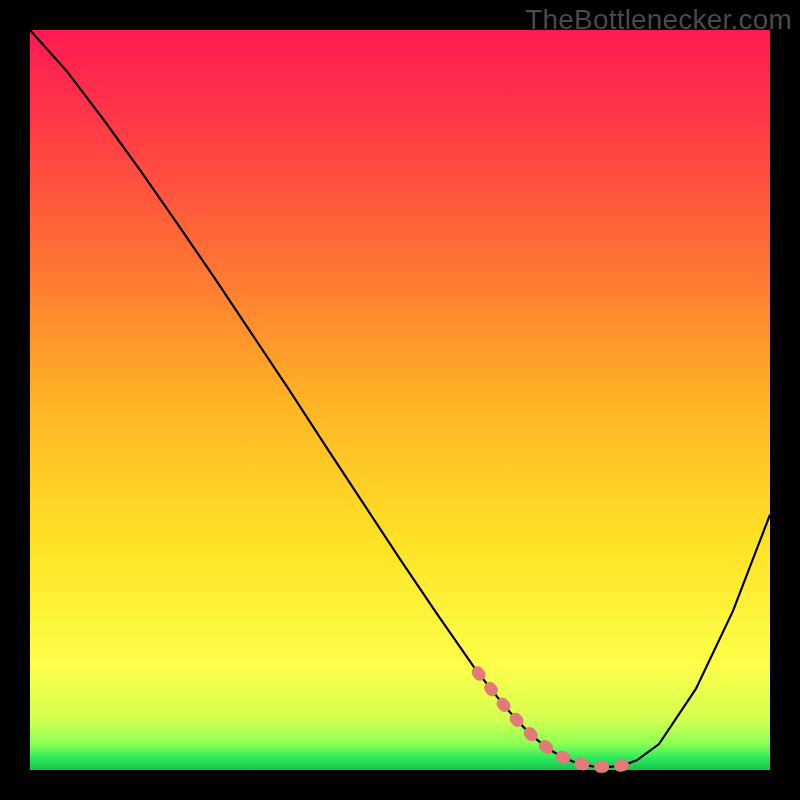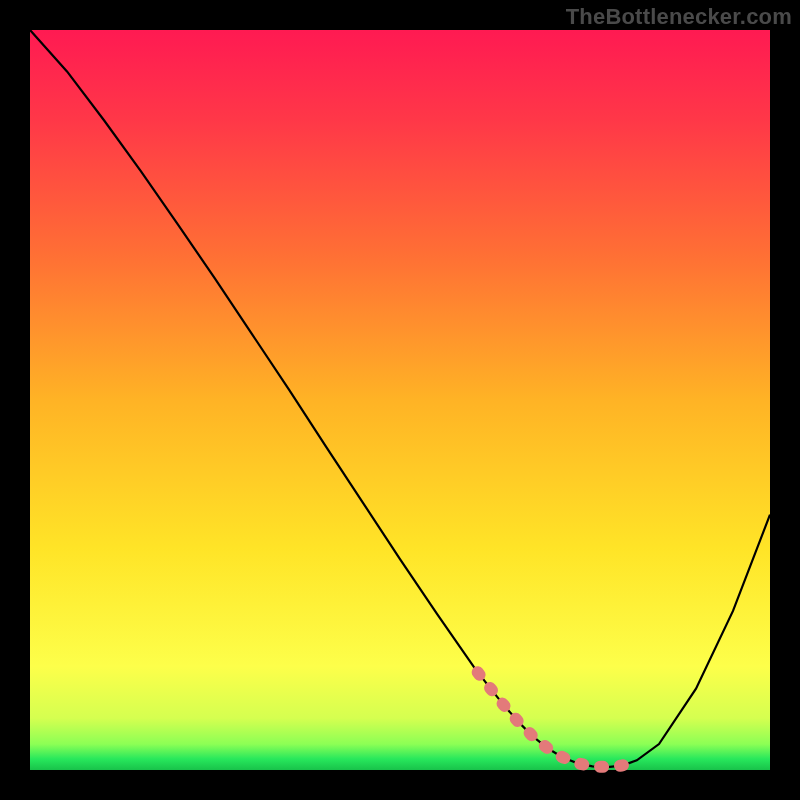--- a/index.html
+++ b/index.html
@@ -14,22 +14,22 @@
     position: relative;
     width: 800px;
     height: 800px;
   }
   .watermark {
     position: absolute;
     top: 4px;
     right: 8px;
     color: #4a4a4a;
     font-family: Arial, Helvetica, sans-serif;
-    font-size: 22px;
-    font-weight: 700;
+    font-size: 28px;
+    font-weight: 400;
     z-index: 10;
     letter-spacing: 0.2px;
   }
   svg.chart {
     position: absolute;
     left: 0;
     top: 0;
     width: 800px;
     height: 800px;
   }

